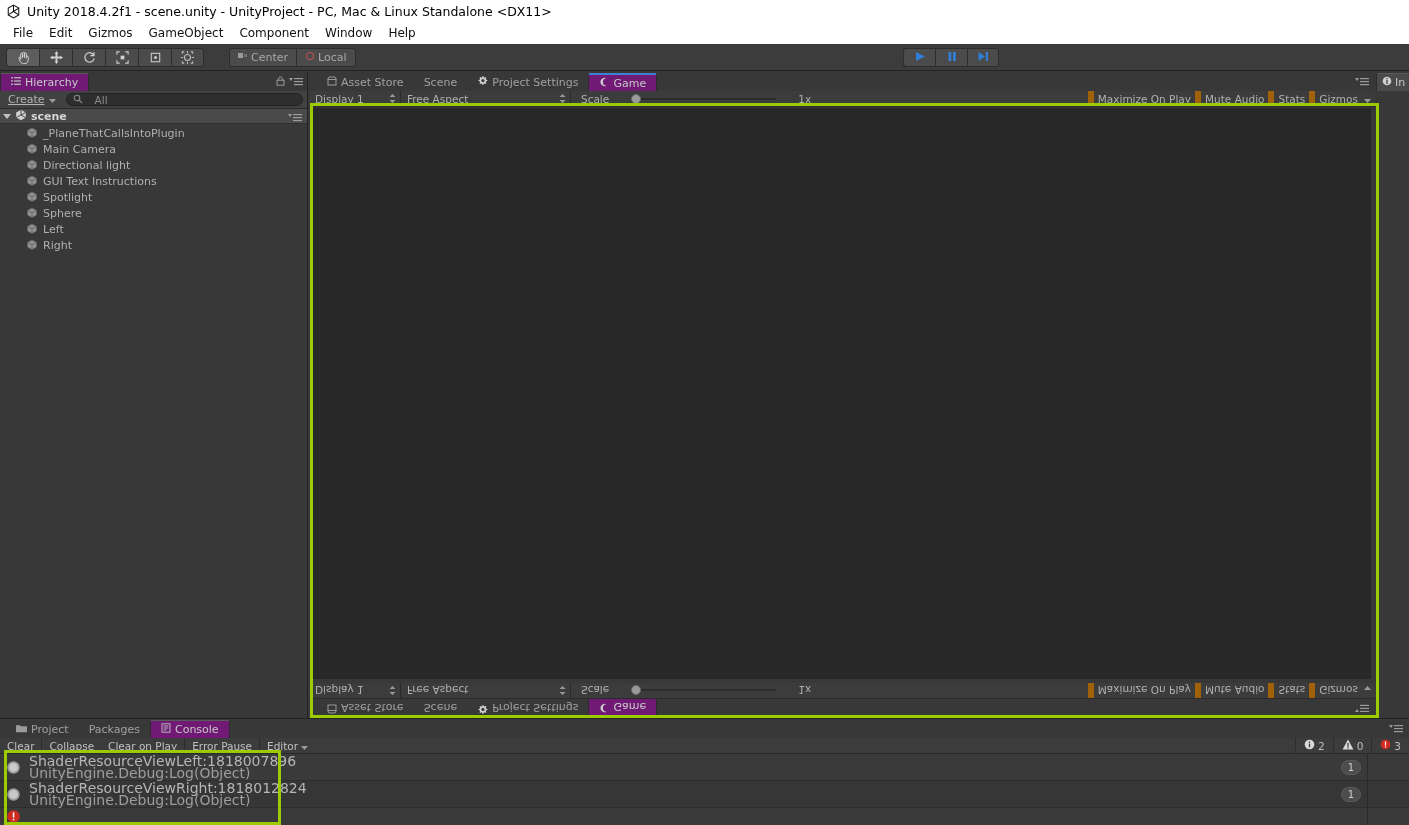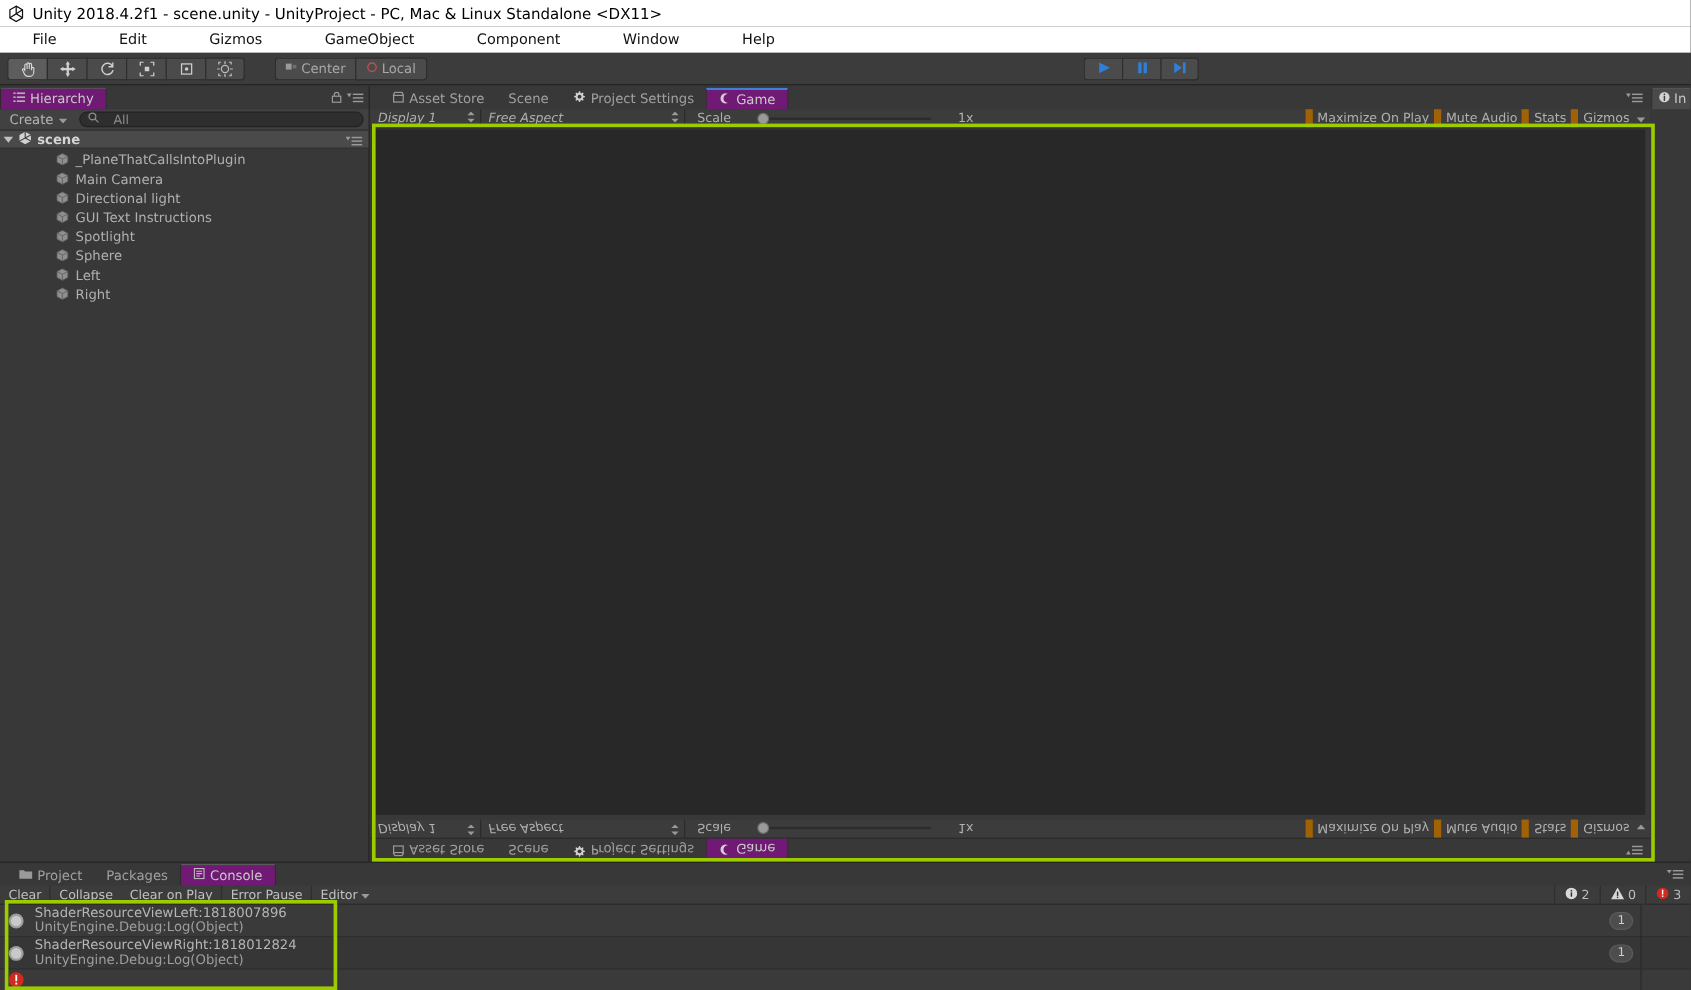--- a/index.html
+++ b/index.html
@@ -20,21 +20,21 @@
     font-size:12.5px;
   }
   .titlebar .unity-logo { width:18px; height:16px; margin:0 5px 0 4px;
      display:flex; align-items:center; justify-content:center; }
   .titlebar .unity-logo svg { display:block; }
 
   
   .menubar {
     position:absolute; left:0; top:22px; width:1409px; height:22px;
     background:#fff; color:#111; display:flex; align-items:center;
-    font-size:12px; padding-left:19px;gap:36px;
+    font-size:12px; padding-left:5px;
   }
   .menubar .mi { padding:2px 8px; cursor:default; }
 
   
   .toolbar {
     position:absolute; left:0; top:44px; width:1409px; height:27px;
     background:#3c3c3c; border-bottom:1px solid #232323;
     display:flex; align-items:center;
   }
   .tool-group { display:flex; margin-left:6px; }
@@ -96,33 +96,33 @@
   }
   .panel-opts {
     position:absolute; right:4px; top:4px; display:flex; align-items:center; gap:4px;
   }
   .hier-toolbar {
     height:18px; background:#414141; border-bottom:1px solid #2b2b2b;
     display:flex; align-items:center; padding:0 4px; gap:6px;
   }
   .create-btn {
     display:flex; align-items:center; gap:4px; font-size:11px;
-    color:#b4b4b4; padding:0 4px;
+    color:#b4b4b4; padding:0 4px;text-decoration:underline;
   }
   .search-field {
     flex:1; height:13px; background:#2e2e2e; border:1px solid #222;
     border-radius:7px; display:flex; align-items:center; padding:0 6px; gap:12px;
     color:#8a8a8a; font-size:10.5px;
   }
   .scene-row {
     height:15px; background:#4a4a4a; display:flex; align-items:center;
     padding-left:3px; gap:4px; font-size:11px; color:#d4d4d4;
     font-weight:bold; border-bottom:1px solid #2f2f2f; position:relative;
   }
-  .hier-list { padding-top:1px;margin-left:20px; }
+  .hier-list { padding-top:1px; }
   .hier-item {
     height:16px; display:flex; align-items:center; gap:5px;
     padding-left:26px; font-size:11px; color:#b0b0b0;
   }
   .cube-ico { width:12px; height:12px; flex:0 0 12px; }
 
   
   .gameview {
     position:absolute; left:309px; top:72px; width:1066px; height:646px;
     background:#383838;
@@ -130,21 +130,20 @@
   .gv-tabs { display:flex; align-items:flex-end; height:19px;
      padding-left:8px; background:#383838; }
   .gv-toolbar {
     height:16px; background:#3c3c3c; border-bottom:1px solid #2b2b2b;
     display:flex; align-items:center; font-size:10.5px; color:#b0b0b0;
   }
   .gv-dd {
     display:flex; align-items:center; justify-content:space-between;
     height:15px; padding:0 4px 0 6px; border-right:1px solid #2b2b2b;
     color:#b0b0b0;
-    font-style:italic;
   }
   .gv-scale { display:flex; align-items:center; gap:22px; padding-left:10px; }
   .slider-track {
     width:145px; height:2px; background:#2c2c2c; border-radius:1px; position:relative;
   }
   .slider-knob {
     position:absolute; left:0; top:-4px; width:10px; height:10px;
     border-radius:50%; background:#9a9a9a; border:1px solid #6c6c6c;
   }
   .gv-right { margin-left:auto; display:flex; align-items:center; }
@@ -200,21 +199,21 @@
     border-left:1px solid #2d2d2d; color:#bdbdbd;
   }
   .console-list { position:relative; height:72px; overflow:hidden; }
   .log-row {
     height:27px; display:flex; align-items:center;
     padding-left:6px; border-bottom:1px solid #2e2e2e; position:relative;
   }
   .log-row.odd  { background:#3a3a3a; }
   .log-row.even { background:#363636; }
   .log-icon { width:15px; height:15px; flex:0 0 15px; margin-right:8px; }
-  .log-text { line-height:12.5px; font-size:11px; color:#b6b6b6; }
+  .log-text { line-height:12.5px; font-size:14px; color:#b6b6b6; }
   .log-text .l2 { color:#9e9e9e; }
   .log-count {
     position:absolute; right:48px; top:6px;
     min-width:20px; height:15px; border-radius:8px;
     background:#4d4d4d; border:1px solid #5c5c5c; color:#cfcfcf;
     font-size:10px; display:flex; align-items:center; justify-content:center;
     padding:0 5px;
   }
   .console-right-split { position:absolute; right:41px; top:0; bottom:0; width:1px; background:#2a2a2a; }
   .console-opts { position:absolute; right:6px; top:4px; }

